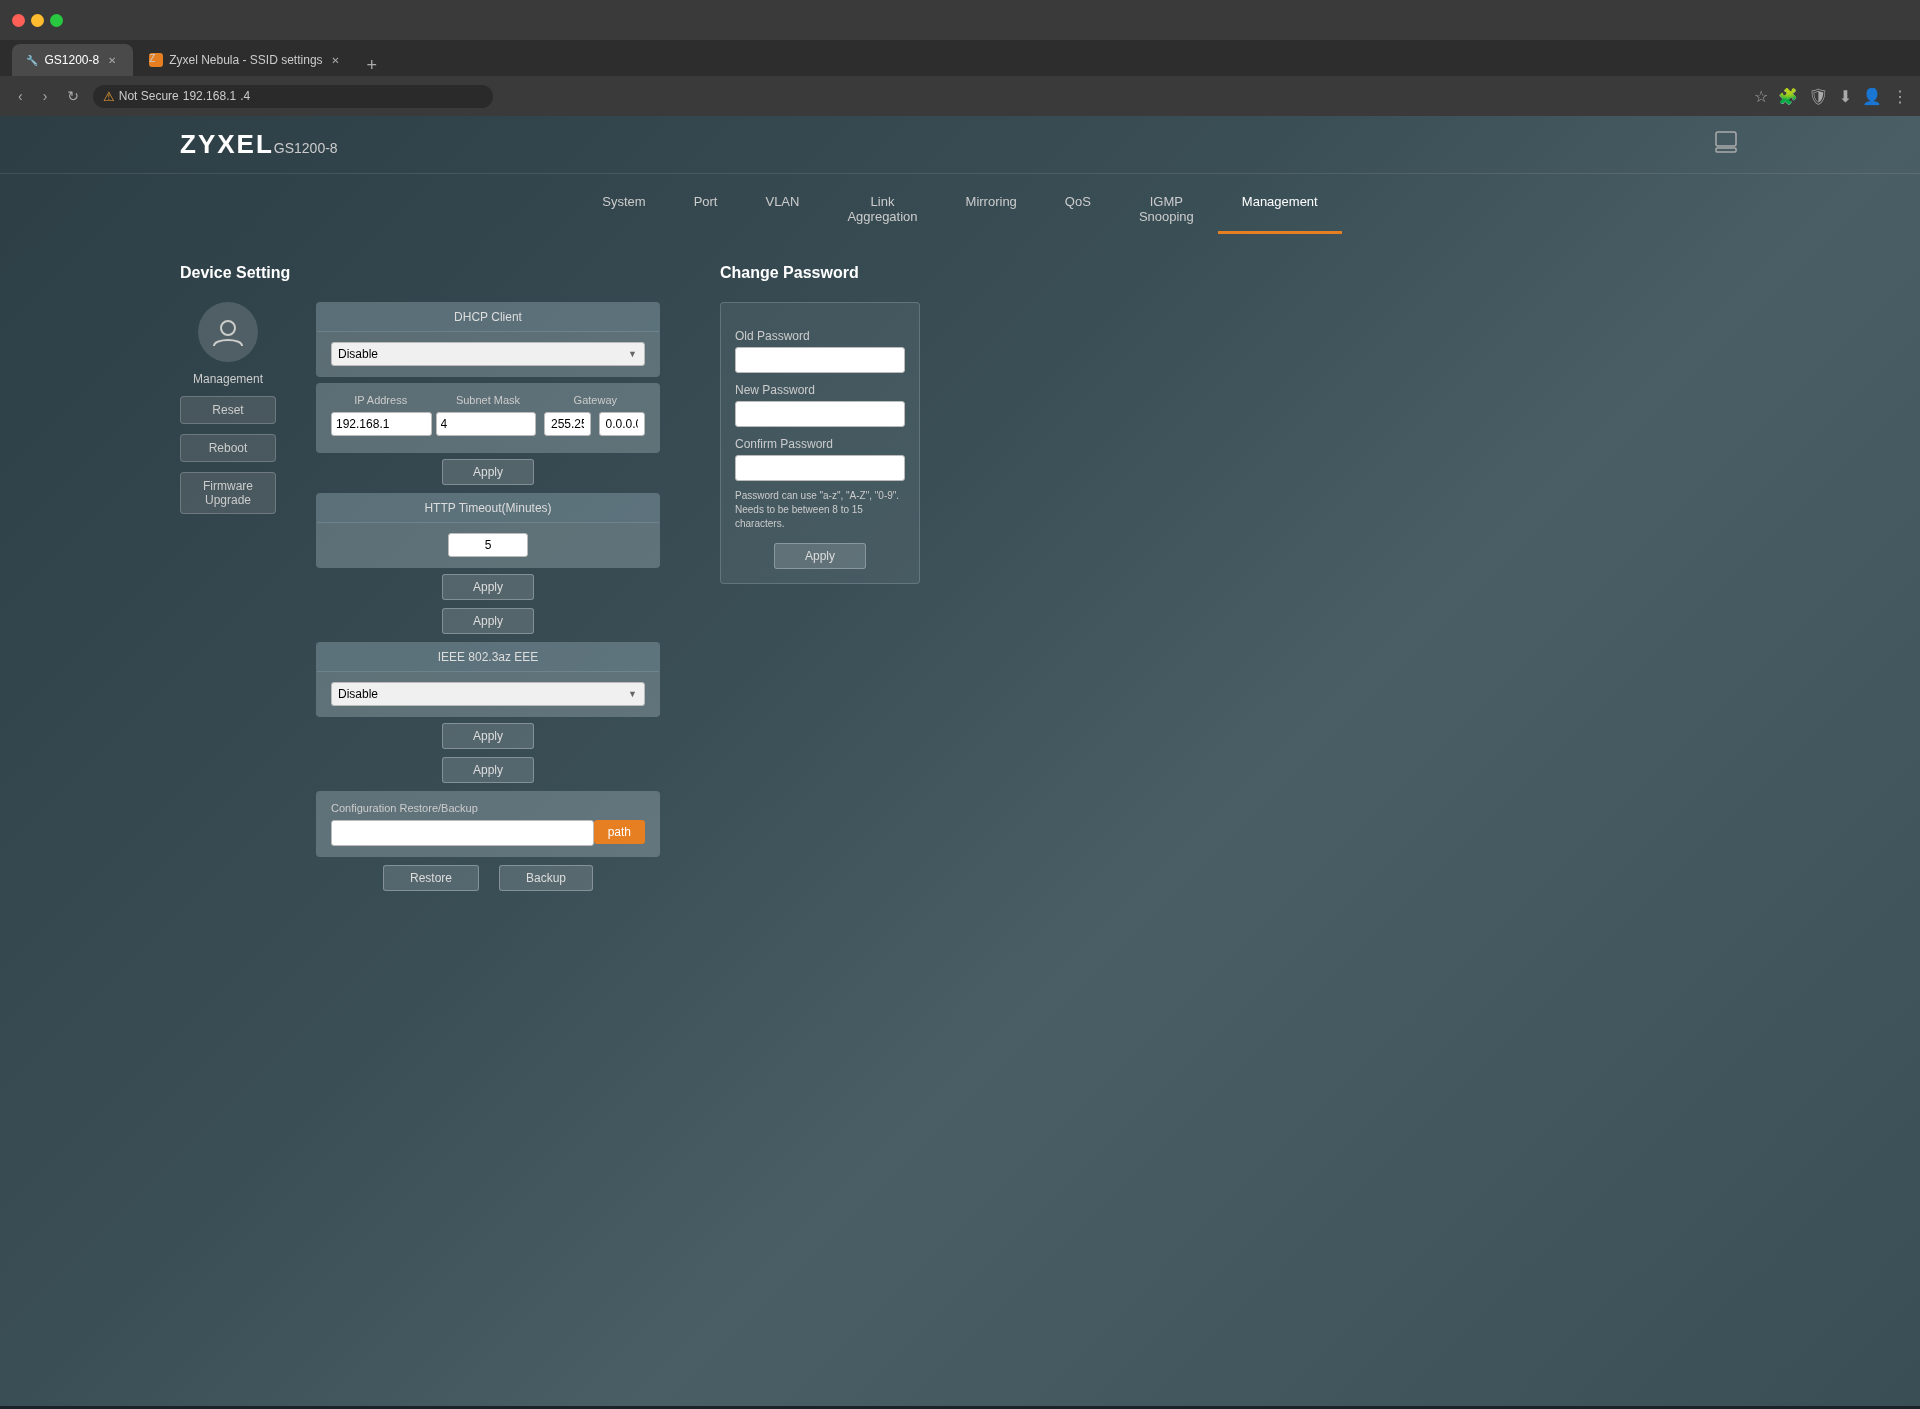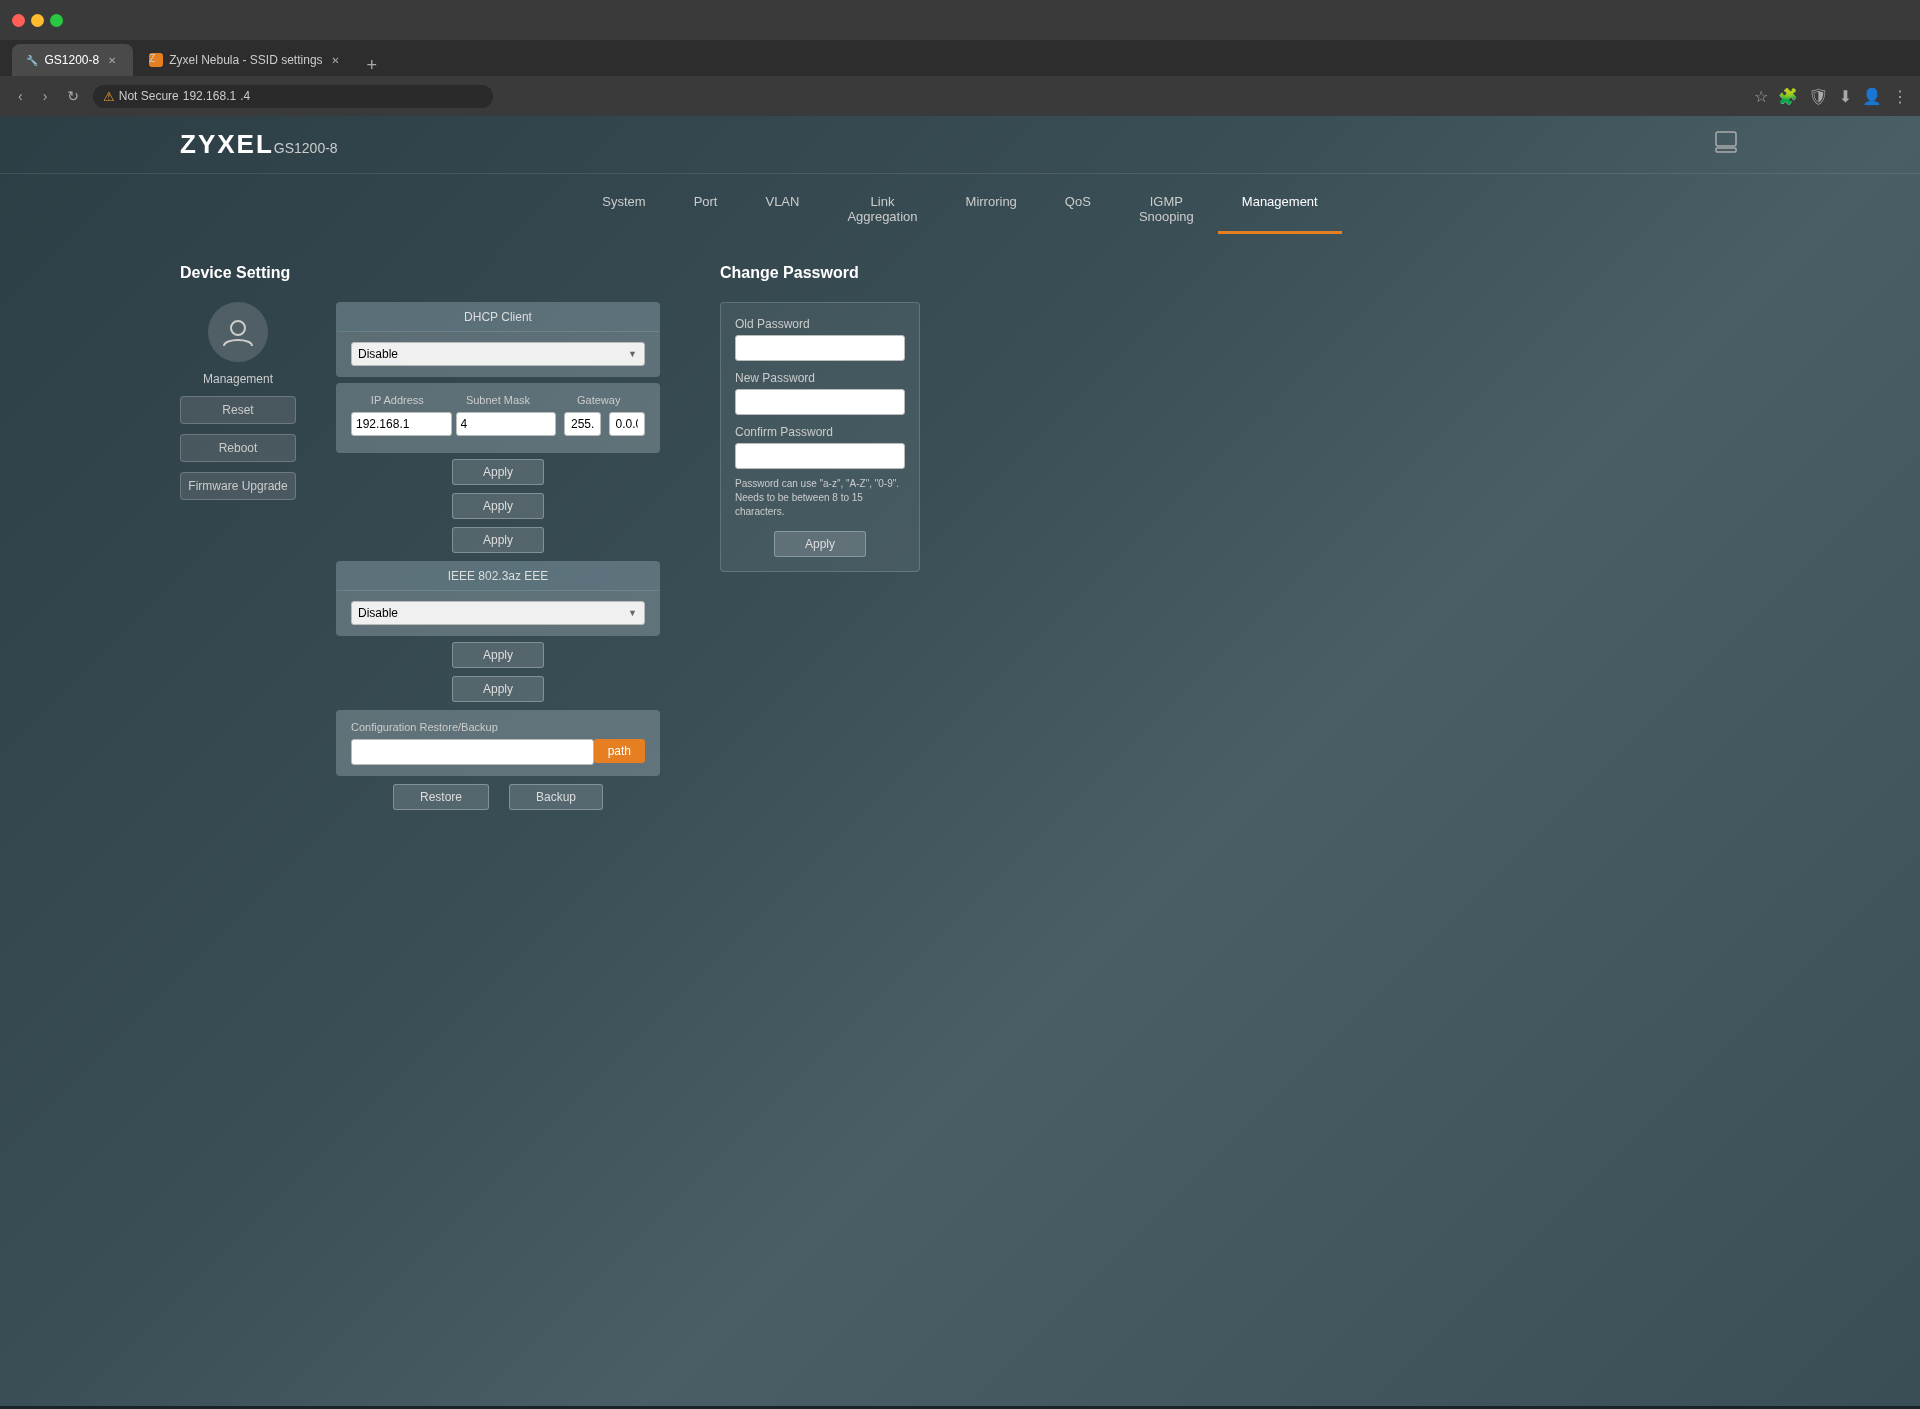--- a/index.html
+++ b/index.html
@@ -44,21 +44,21 @@
     
     .main-content { display: flex; gap: 60px; padding: 30px 180px; }
 
     
     .device-setting-panel { flex: 1; max-width: 480px; }
     .section-title { color: #fff; font-size: 16px; font-weight: bold; margin-bottom: 20px; }
 
     .left-sidebar { display: flex; flex-direction: column; align-items: center; gap: 10px; margin-right: 20px; }
     .user-avatar { width: 60px; height: 60px; background: rgba(255,255,255,0.15); border-radius: 50%; display: flex; align-items: center; justify-content: center; color: #ccc; font-size: 28px; }
     .user-label { color: #ccc; font-size: 12px; }
-    .sidebar-btn { width: 116px; padding: 6px 0; background: rgba(200,200,200,0.15); color: #ccc; border: 1px solid rgba(200,200,200,0.3); border-radius: 4px; text-align: center; cursor: pointer; font-size: 12px; }
+    .sidebar-btn { width: 96px; padding: 6px 0; background: rgba(200,200,200,0.15); color: #ccc; border: 1px solid rgba(200,200,200,0.3); border-radius: 4px; text-align: center; cursor: pointer; font-size: 12px; }
 
     .device-setting-content { display: flex; gap: 20px; }
     .settings-forms { flex: 1; }
 
     
     .setting-card { background: rgba(180,200,210,0.15); border-radius: 4px; margin-bottom: 6px; overflow: hidden; border: 1px solid rgba(180,200,210,0.2); }
     .card-header { background: rgba(150,180,195,0.25); padding: 7px 14px; font-size: 12px; color: #ddd; text-align: center; border-bottom: 1px solid rgba(180,200,210,0.2); }
     .card-body { padding: 10px 14px; background: rgba(220,235,240,0.15); }
 
     .form-row { display: flex; gap: 8px; align-items: center; margin-bottom: 6px; }
@@ -81,21 +81,21 @@
     .config-row { display: flex; gap: 0; align-items: flex-start; border-radius: 10px; }
     .path-input { flex: 1; background: #fff; border: 1px solid #bbb; border-radius: 3px; padding: 5px 6px; font-size: 12px; }
     .path-btn { padding: 5px 14px; background: #e67e22; border: none; border-radius: 3px; color: #fff; cursor: pointer; font-size: 12px; }
     .restore-backup-row { display: flex; gap: 20px; justify-content: center; margin-top: 8px; }
     .restore-backup-btn { padding: 5px 26px; background: rgba(200,210,215,0.2); border: 1px solid rgba(200,210,215,0.4); border-radius: 3px; color: #ddd; cursor: pointer; font-size: 12px; }
 
     
     .change-password-panel { width: 200px; }
     .password-card { background: rgba(180,200,210,0.1); border: 1px solid rgba(180,200,210,0.25); border-radius: 4px; padding: 14px; }
     .pw-field-label { color: #ccc; font-size: 12px; margin-bottom: 4px; margin-top: 10px; }
-    .pw-field-label:first-child { margin-top: 0; }
+    .pw-field-label:first-child { margin-top: 12px; }
     .pw-input { width: 100%; background: #fff; border: 1px solid #bbb; border-radius: 3px; padding: 5px 6px; font-size: 12px; }
     .pw-hint { color: #ccc; font-size: 10px; margin-top: 8px; line-height: 1.4; }
     .pw-apply-btn { display: block; margin: 12px auto 0; padding: 5px 30px; background: rgba(200,210,215,0.2); border: 1px solid rgba(200,210,215,0.4); border-radius: 3px; color: #ddd; cursor: pointer; font-size: 12px; }
 
     
     .page-footer { padding: 10px 20px; color: #888; font-size: 12px; background: #1a2428; }
 
     .tab-favicon { font-size: 10px; }
   </style>
 </head>
@@ -218,20 +218,28 @@
                 </div>
                 <input class="input-field" type="text" value="255.255.0.0" style="flex: 1 1 0%;">
                 <input class="input-field" type="text" value="0.0.0.0" style="flex: 1 1 0%;">
               </div>
             </div>
           </div>
           <div style="text-align:center; margin-bottom: 8px;">
             <button class="apply-btn">Apply</button>
           </div>
 
+          <div class="setting-card">
+            <div class="card-header">HTTP Timeout(Minutes)</div>
+            <div class="card-body">
+              <div class="center-input">
+                <input class="input-field small-input" type="text" value="5" style="">
+              </div>
+            </div>
+          </div>
           <div style="text-align:center; margin-bottom: 8px;">
             <button class="apply-btn">Apply</button>
           </div>
 
           <div style="text-align:center; margin-bottom: 8px;">
             <button class="apply-btn">Apply</button>
           </div>
 
           <div class="setting-card">
             <div class="card-header">IEEE 802.3az EEE</div>

